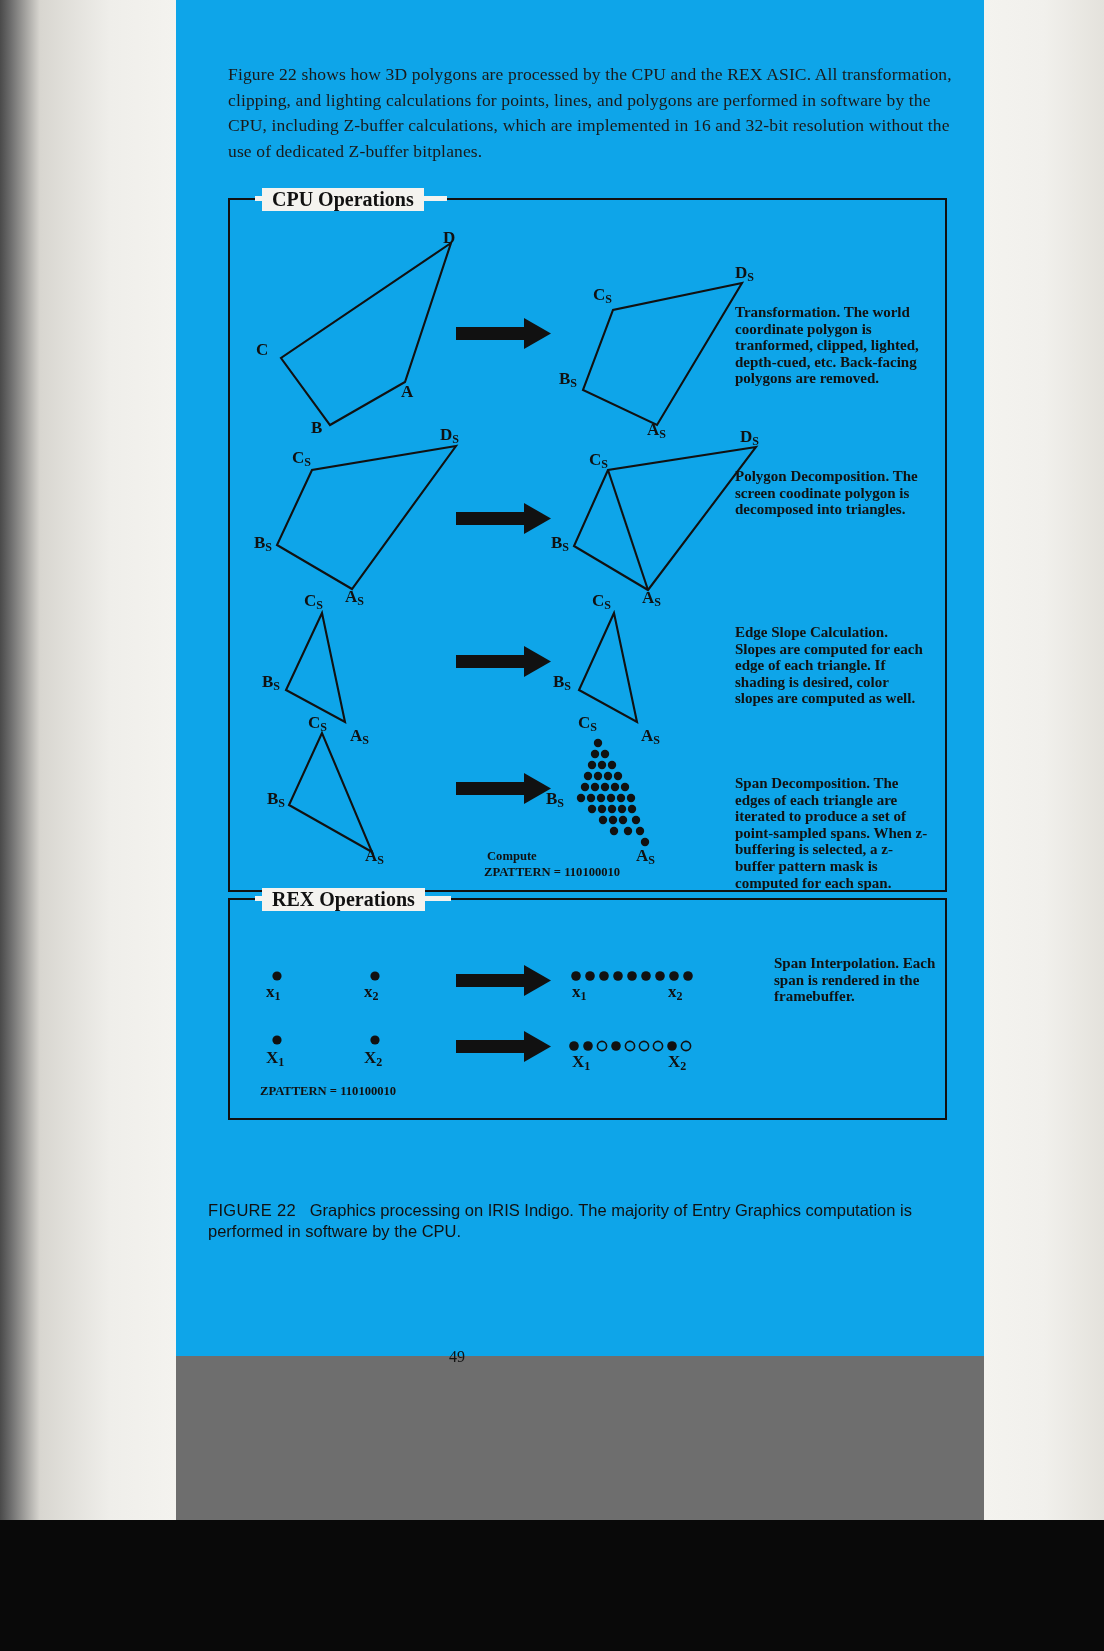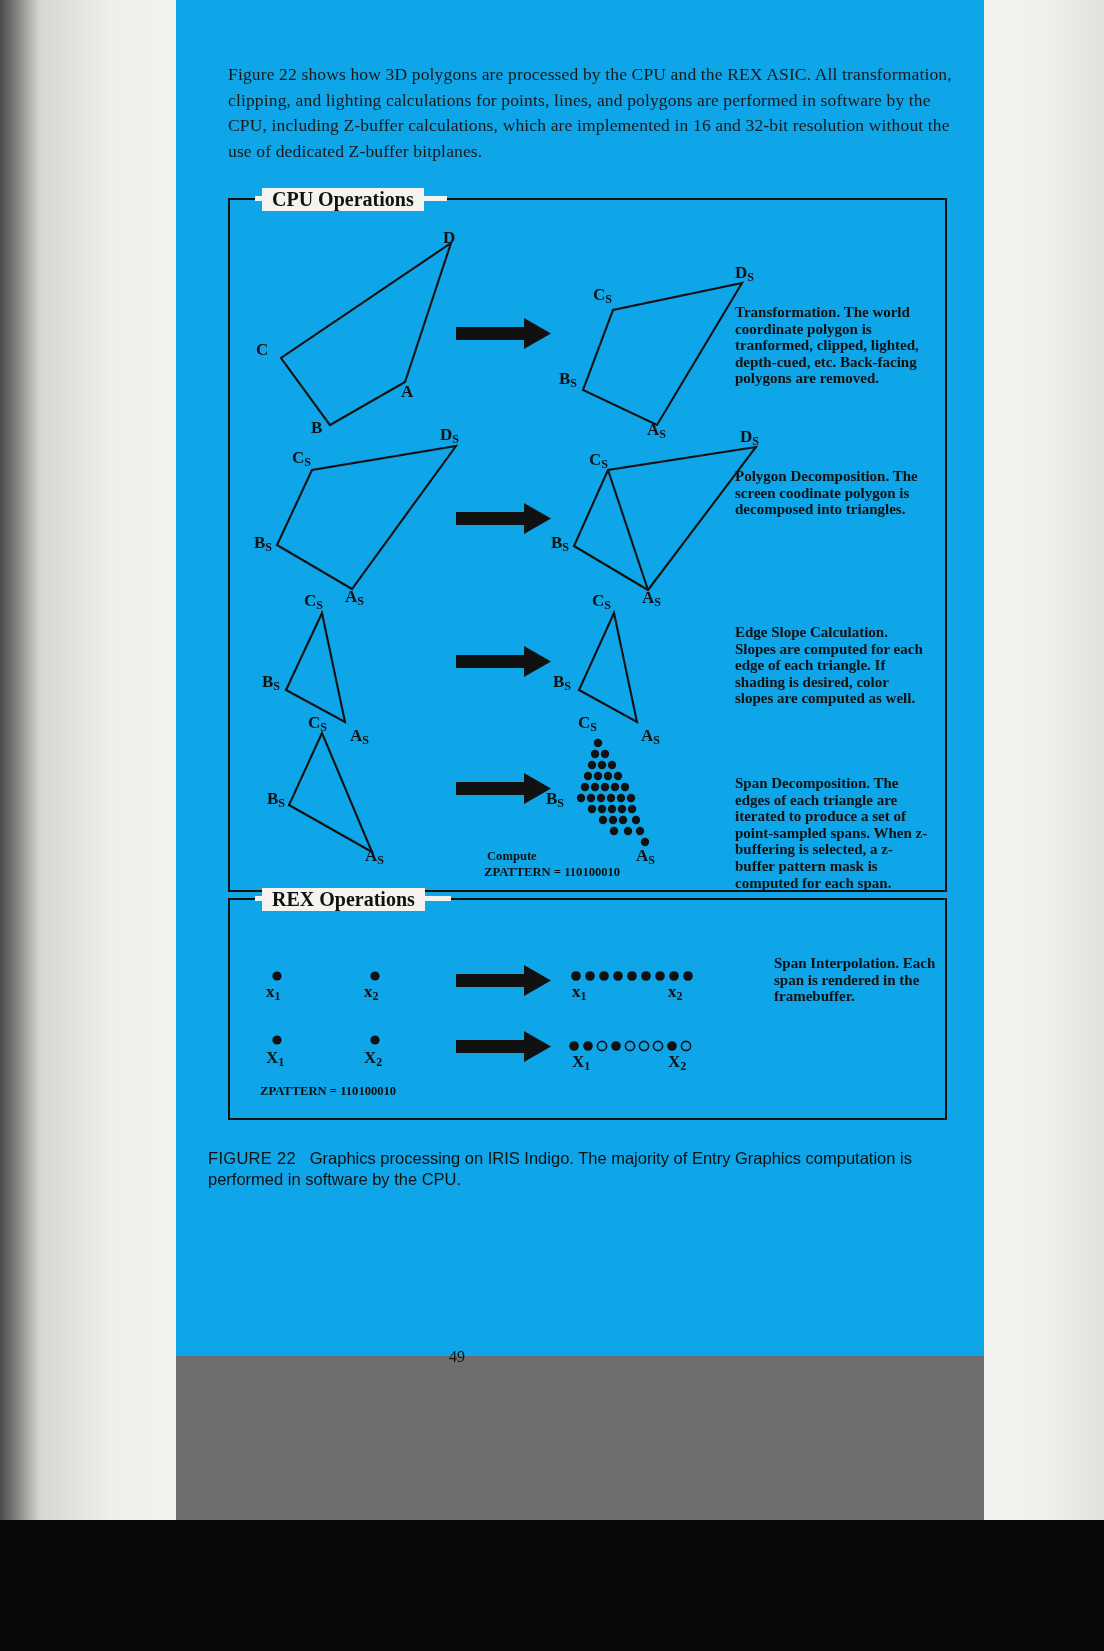--- a/index.html
+++ b/index.html
@@ -125,21 +125,21 @@
     left: 0; top: 0;
     width: 1104px;
     height: 1520px;
     pointer-events: none;
   }
 
   
   .caption {
     position: absolute;
     left: 208px;
-    top: 1148px;
+    top: 1200px;
     width: 762px;
     font-family: "Liberation Sans", sans-serif;
     font-size: 16.5px;
     line-height: 21px;
     color: #111;
   }
   .caption .fignum { letter-spacing: 0.3px; }
   .pagenum {
     position: absolute;
     left: 449px;

